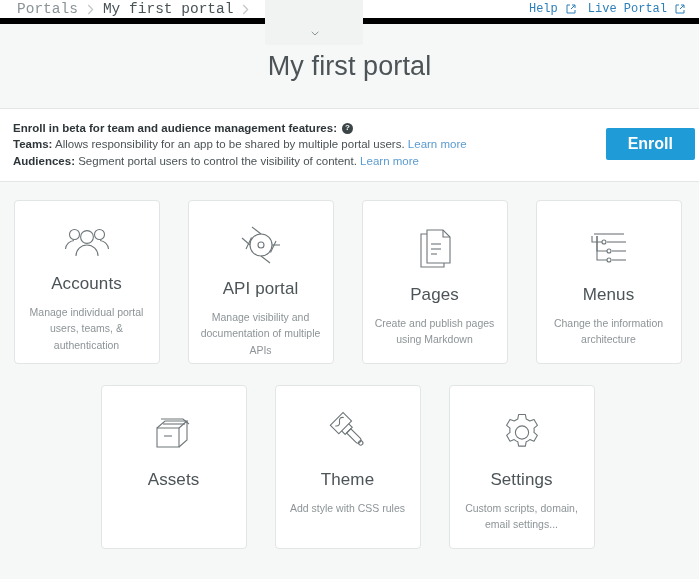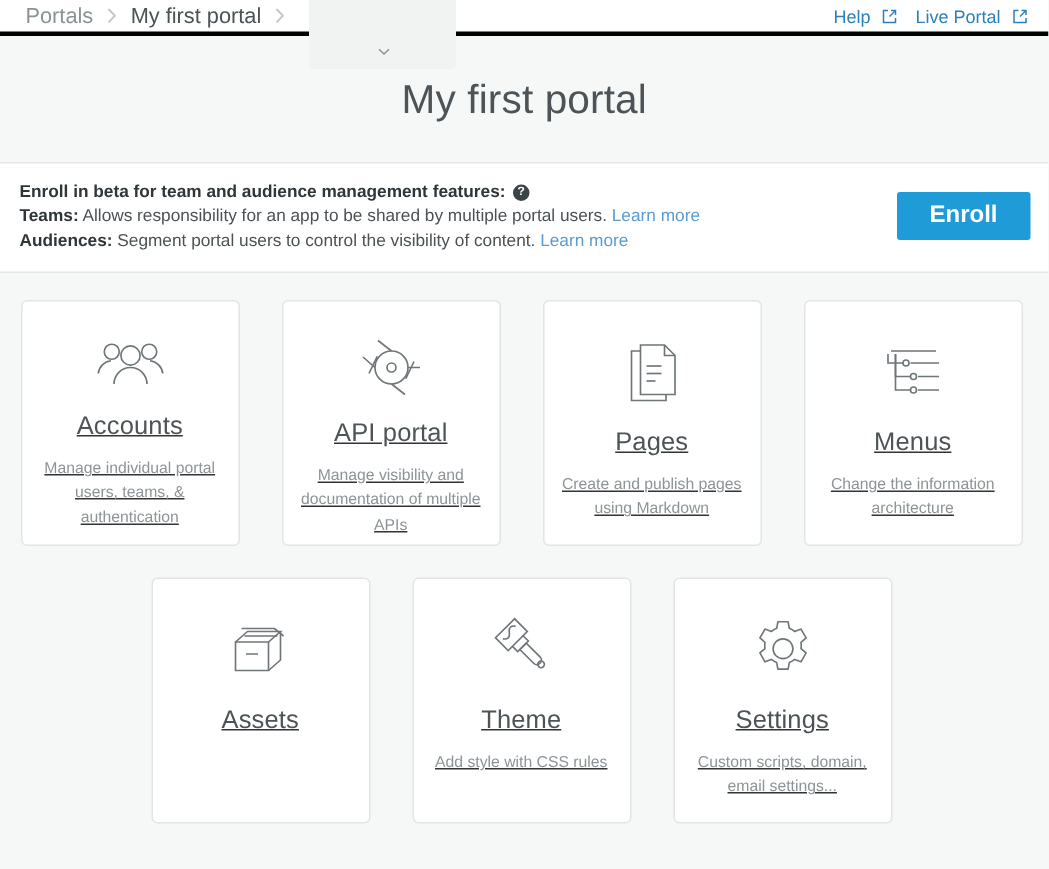--- a/index.html
+++ b/index.html
@@ -12,25 +12,26 @@
     font-family: "Liberation Sans", sans-serif;
     background: #f6f7f7;
     color: #333;
     -webkit-font-smoothing: antialiased;
   }
 
   
   .topbar {
     height: 24px;
     background: #ffffff;
-    border-bottom: 3px solid #000000;
+    border-bottom: 6px solid #000000;
     display: flex;
     align-items: center;
     padding: 0 14px 0 16px;
     position: relative;
+    font-family: Liberation Mono, monospace;
   }
   .breadcrumb {
     display: flex;
     align-items: center;
     gap: 0;
     font-size: 14.5px;
   }
   .crumb-link {
     color: #8a9396;
     text-decoration: none;
@@ -99,21 +100,21 @@
     font-weight: 400;
     color: #4c5457;
     letter-spacing: .1px;
   }
 
   
   .banner {
     background: #ffffff;
     border-top: 1px solid #e4e6e6;
     border-bottom: 1px solid #e4e6e6;
-    padding: 11px 12px 12px 13px;
+    padding: 11px 4px 12px 13px;
     display: flex;
     align-items: center;
     min-height: 63px;
   }
   .banner-text { flex: 1; line-height: 1.42; }
   .banner-row { font-size: 11.5px; color: #4b5255; }
   .banner-row.head {
     font-weight: bold;
     color: #2f3639;
     display: flex;
@@ -149,21 +150,21 @@
     font-family: inherit;
     font-size: 16px;
     font-weight: bold;
     padding: 7px 22px;
     cursor: pointer;
     margin-left: 16px;
     white-space: nowrap;
   }
 
   
-  .cards-area { padding: 18px 4px 0 0; text-decoration: underline; }
+  .cards-area { padding: 18px 4px 0 0; }
   .card-row {
     display: flex;
     justify-content: center;
     gap: 28px;
     margin-bottom: 21px;
   }
   .card {
     width: 146px;
     height: 164px;
     background: #ffffff;

